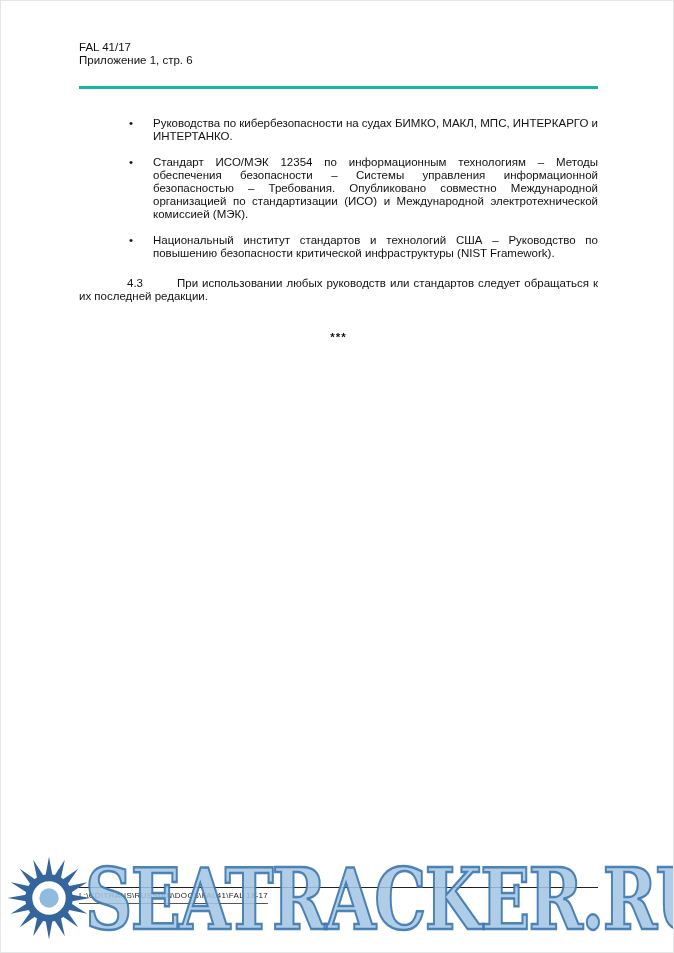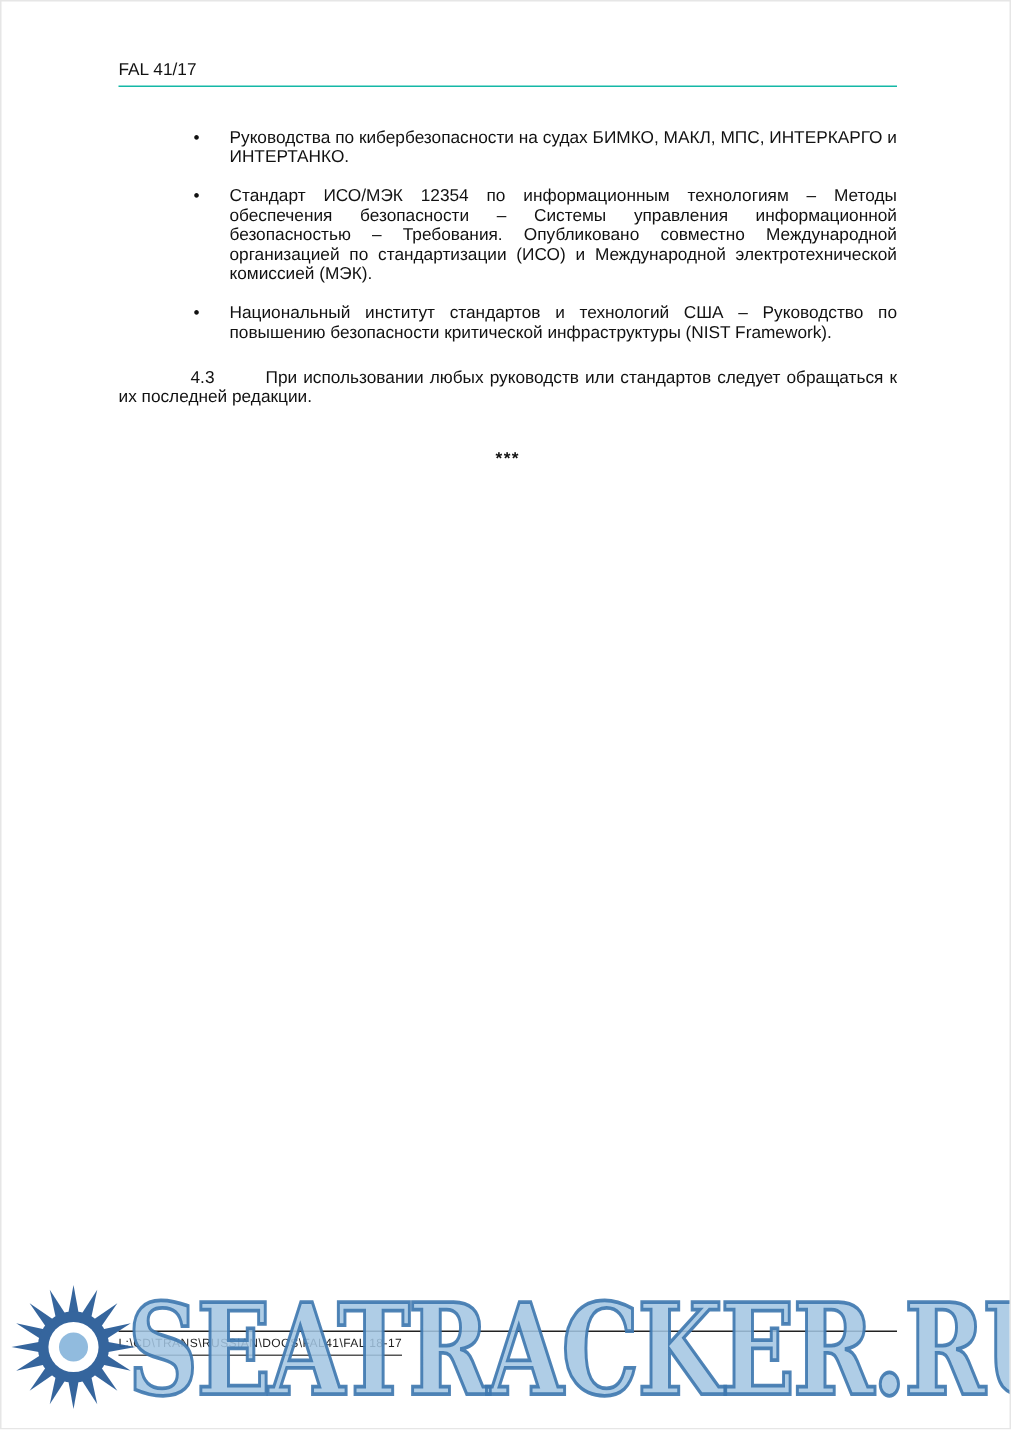--- a/index.html
+++ b/index.html
@@ -15,21 +15,21 @@
     color: #111111;
     overflow: hidden;
     border: 1px solid #e6e6e6;
   }
   .doc-content {
     position: absolute;
     left: 78px;
     top: 40px;
     width: 519px;
   }
-  .doc-header { padding-bottom: 3px; border-bottom: 1px solid #14b8a6; }
+  .doc-header { padding-bottom: 19px; border-bottom: 3px solid #14b8a6; }
   .hline { white-space: nowrap; }
 
   .bullet-list {
     list-style: none;
     margin: 28px 0 0 0;
     padding: 0;
   }
   .bullet-item {
     position: relative;
     margin: 0 0 13px 74px;
@@ -108,20 +108,21 @@
 </style>
 </head>
 <body>
 
 <div class="page">
 
   <div class="doc-content">
 
     <header class="doc-header">
       <div class="hline">FAL 41/17</div>
+      <div class="hline">Приложение 1, стр. 6</div>
     </header>
 
     <ul class="bullet-list">
       <li class="bullet-item">
         <span class="marker">•</span>
         <span class="btext">Руководства по кибербезопасности на судах БИМКО, МАКЛ, МПС, ИНТЕРКАРГО и ИНТЕРТАНКО.</span>
       </li>
       <li class="bullet-item">
         <span class="marker">•</span>
         <span class="btext">Стандарт ИСО/МЭК 12354 по информационным технологиям – Методы обеспечения безопасности – Системы управления информационной безопасностью – Требования. Опубликовано совместно Международной организацией по стандартизации (ИСО) и Международной электротехнической комиссией (МЭК).</span>

